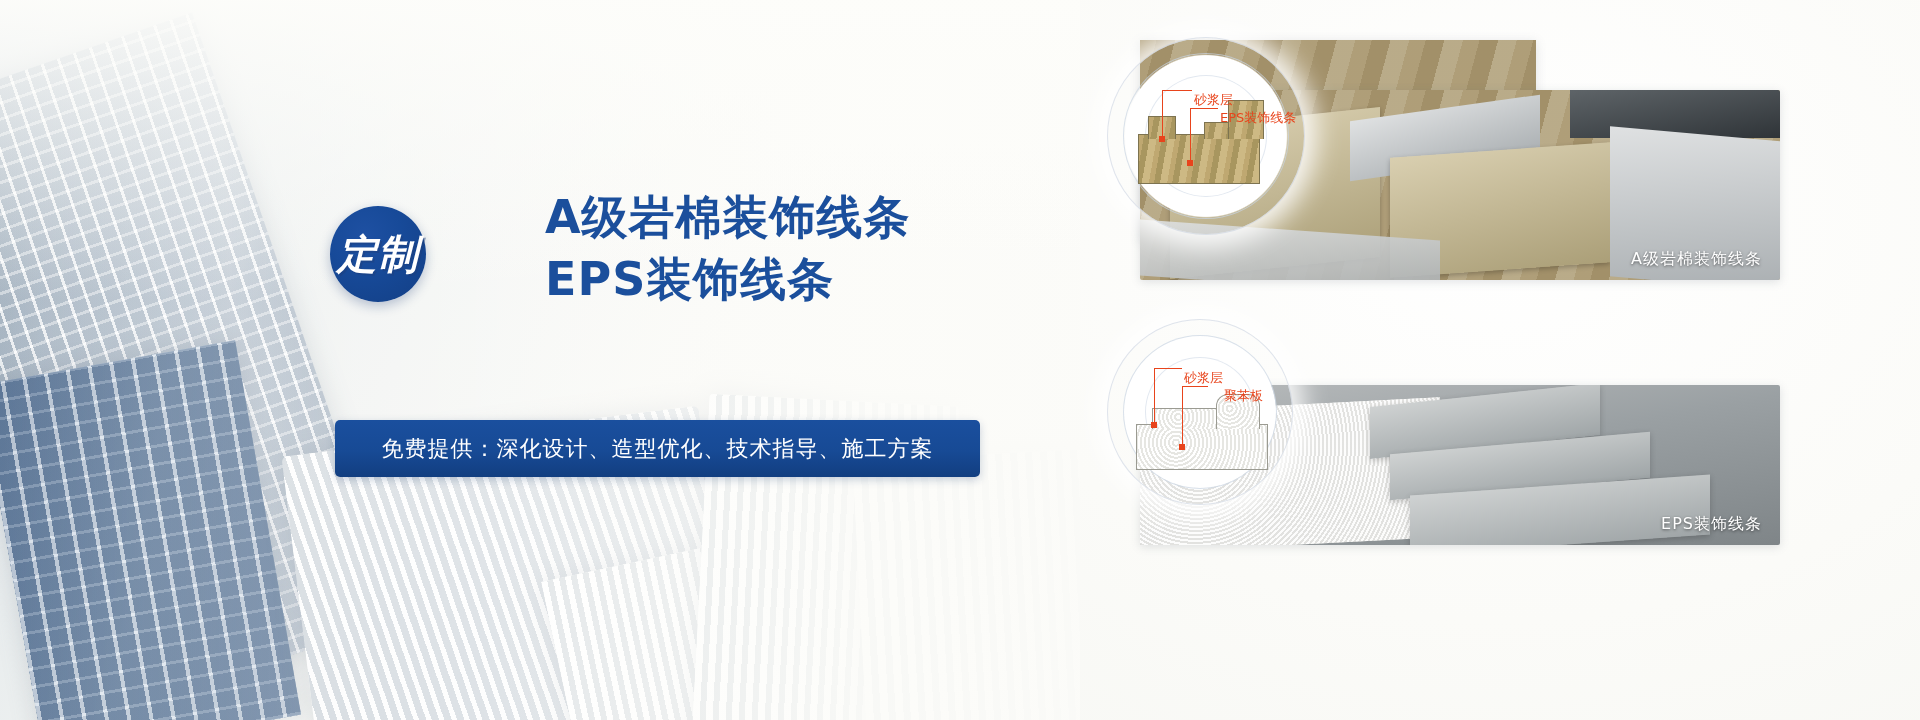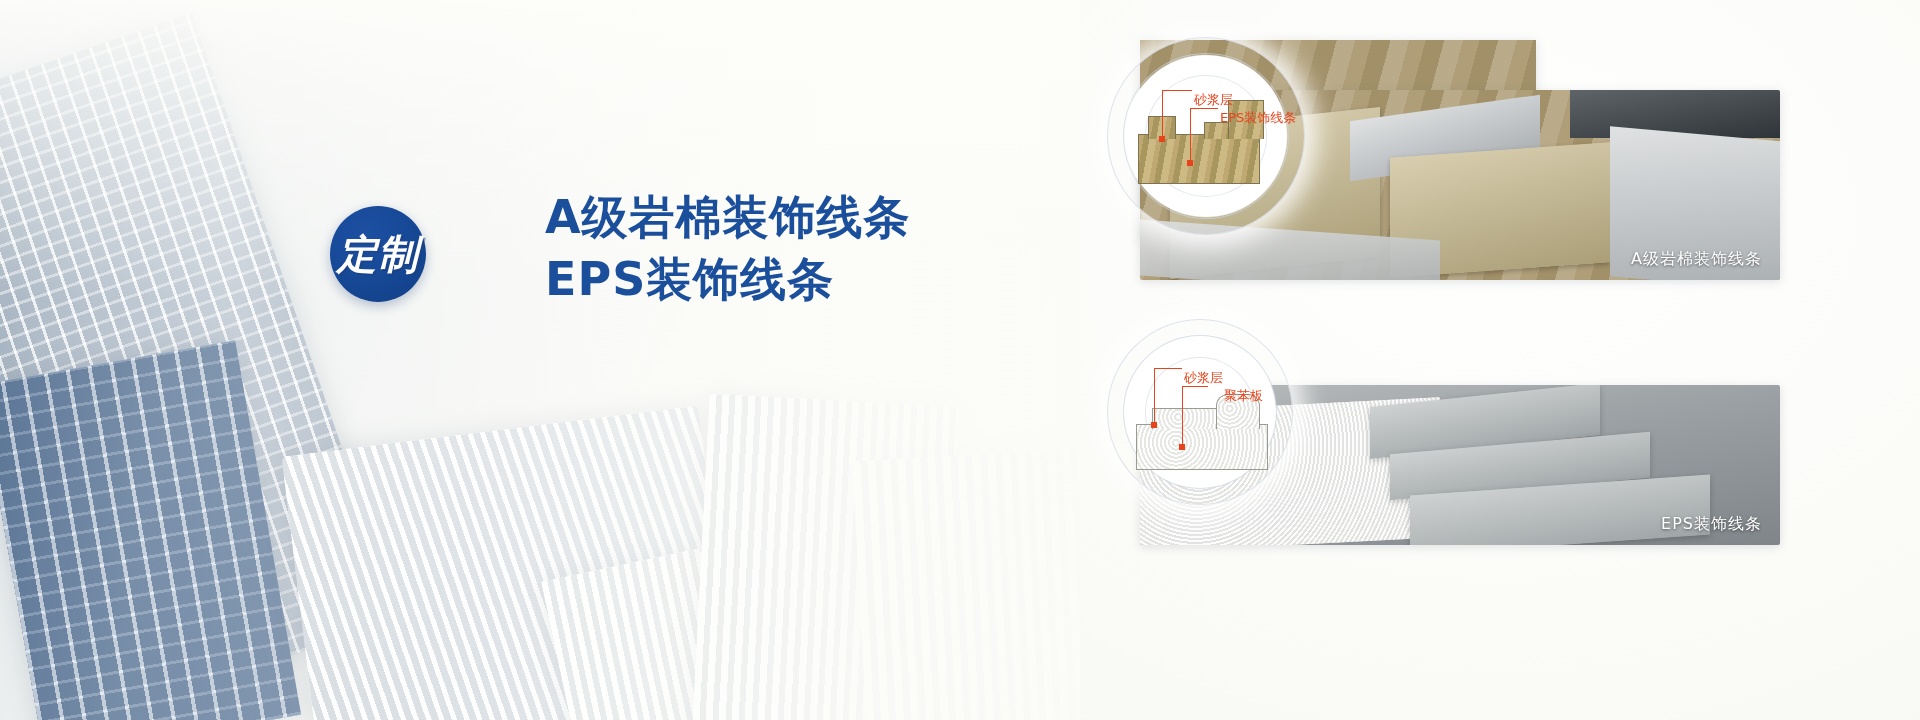--- a/index.html
+++ b/index.html
@@ -232,20 +232,23 @@
 
     <div class="badge">
       <div class="badge-text">定制</div>
     </div>
 
     <div class="headline">
       <span class="l1">A级岩棉装饰线条</span>
       <span class="l2">EPS装饰线条</span>
     </div>
 
+    <div class="subbar">
+      <span class="subbar-text">免费提供：深化设计、造型优化、技术指导、施工方案</span>
+    </div>
   </div>
 
   <div class="product" style="left:1140px;top:40px;width:780px;height:290px;">
 
     <div class="photo photo-rock" style="left:-122px;top:80px;width:396px;height:200px;
          left:0;top:0;"></div>
 
   </div>
 
   <div class="photo photo-rock" style="left:1140px;top:90px;width:640px;height:190px;border-radius:2px;">

